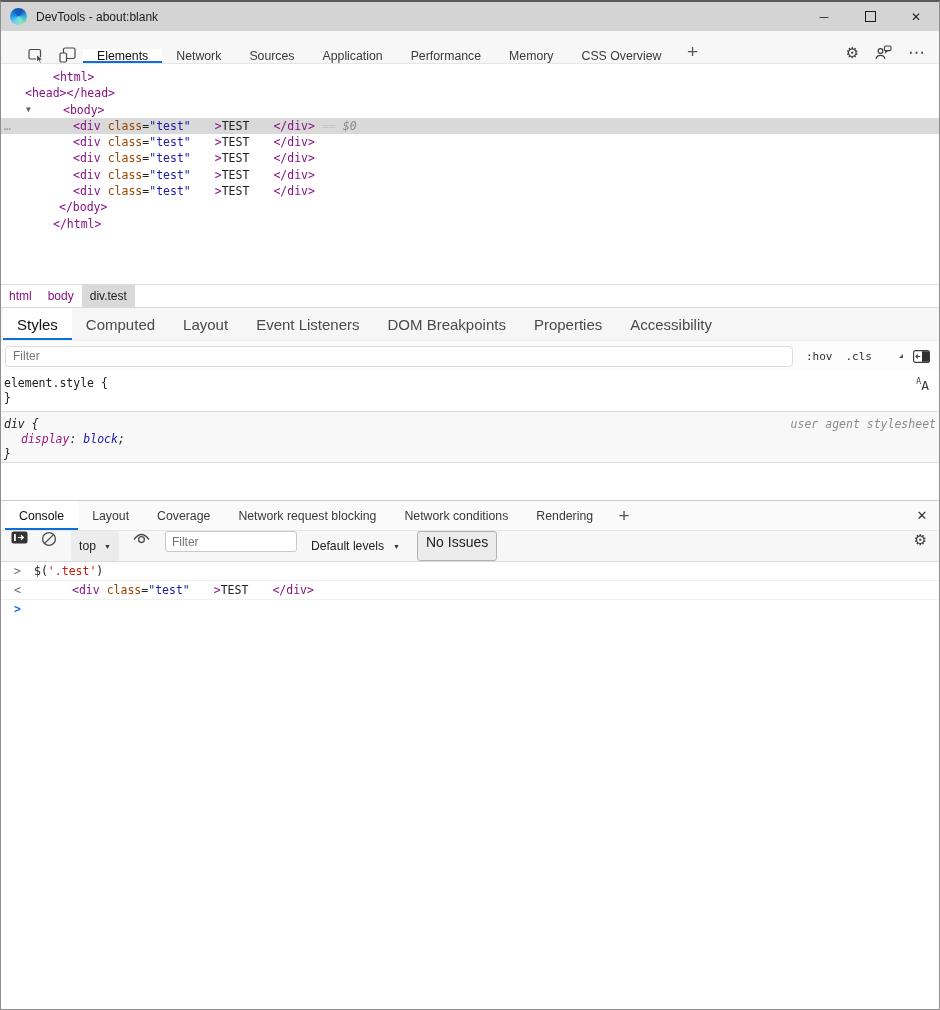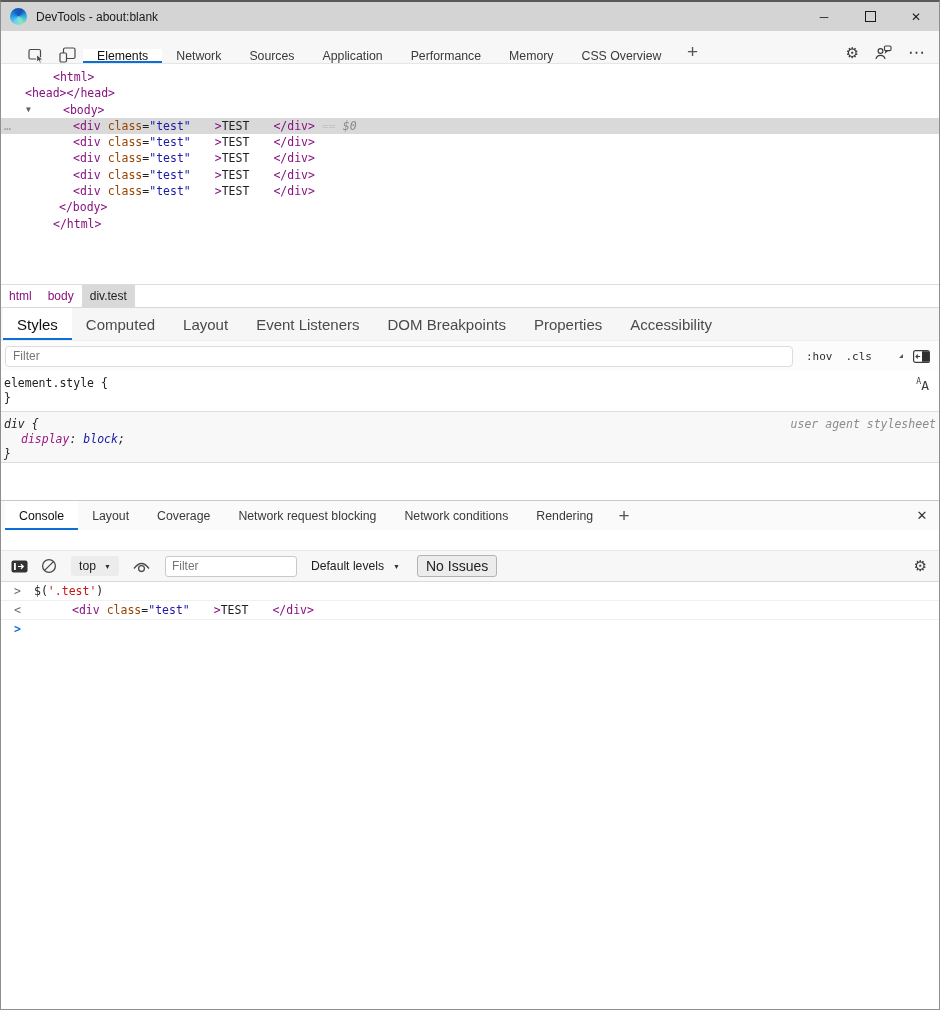--- a/index.html
+++ b/index.html
@@ -70,21 +70,21 @@
   .font-editor{position:absolute;right:10px;top:7px;font-style:normal;color:#3c3c3c;display:flex;align-items:flex-end;cursor:default;}
   .fa-small{font-size:8px;transform:translateY(-4px);}
   .fa-big{font-size:13px;}
   .styles-filler{flex:0 0 37px;background:#fff;}
 
   
   .drawer{flex:1;display:flex;flex-direction:column;border-top:1px solid #c9c9c9;background:#fff;}
   .drawer-tabs{height:29px;flex:0 0 29px;background:#fafafa;display:flex;align-items:stretch;padding-left:4px;}
   .drawer-tabs .tab{font-size:12.3px;}
   .drawer-x{margin-left:auto;width:34px;display:flex;align-items:center;justify-content:center;color:#333;font-size:13px;}
-  .drawer-toolbar{height:30px;flex:0 0 30px;background:#f7f7f7;border-top:1px solid #e7e7e7;border-bottom:1px solid #d9d9d9;display:flex;align-items:center;padding-left:10px;margin-top:20px;}
+  .drawer-toolbar{height:30px;flex:0 0 30px;background:#f7f7f7;border-top:1px solid #e7e7e7;border-bottom:1px solid #d9d9d9;display:flex;padding-left:10px;}
   .tb-gap{margin-left:13px;}
   .top-select{margin-left:14px;background:#ececec;border-radius:3px;padding:3px 8px;display:flex;align-items:center;gap:8px;font-size:12.2px;color:#222;}
   .caret{font-size:7px;color:#333;}
   .console-filter{margin-left:14px;width:118px;height:19px;border:1px solid #c9c9c9;border-radius:3px;padding:0 6px;font-size:12px;font-family:"Liberation Sans",sans-serif;color:#333;background:#fff;outline:none;}
   .levels{margin-left:14px;display:flex;align-items:center;gap:9px;font-size:12.2px;color:#222;}
   .no-issues{margin-left:17px;background:#ececec;border:1px solid #b3b3b3;border-radius:3px;padding:2px 8px;font-size:14px;color:#222;}
   .tb-right{margin-left:auto;padding-right:12px;}
 
   .console-area{flex:1;background:#fff;font-family:"DejaVu Sans Mono",monospace;font-size:11.5px;color:#202124;}
   .console-row{min-height:18px;line-height:18px;position:relative;padding-left:33px;border-bottom:1px solid #f0f0f0;white-space:pre;}

